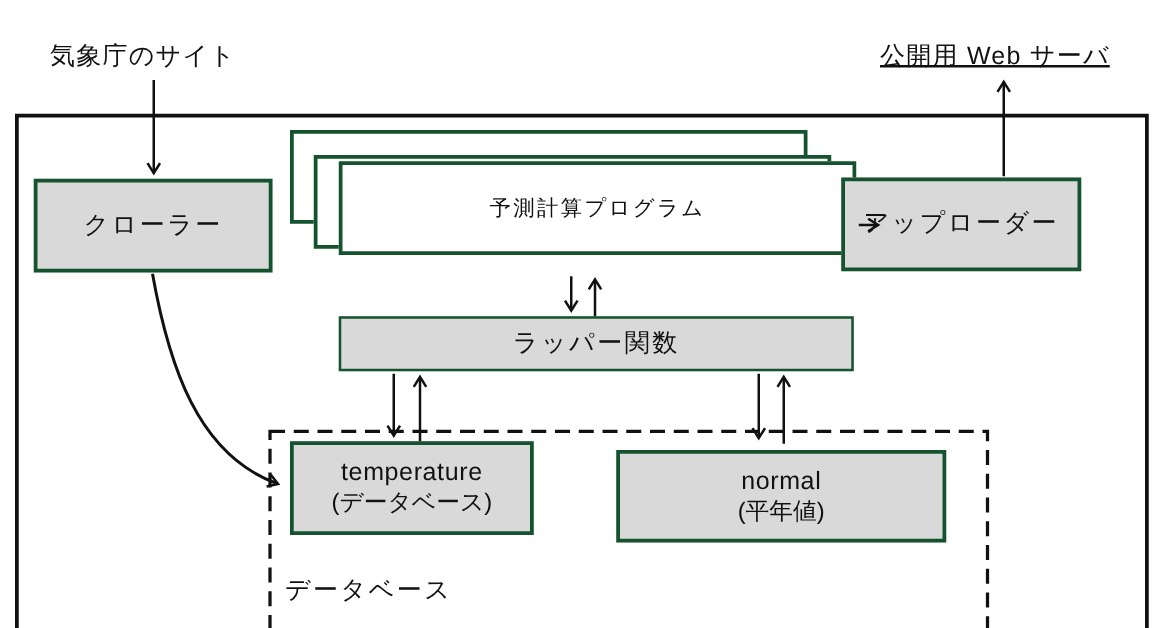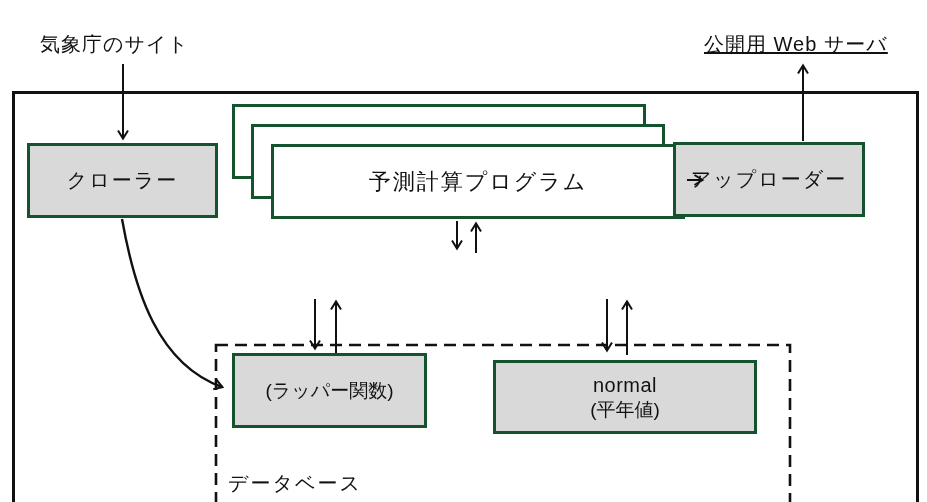--- a/index.html
+++ b/index.html
@@ -36,27 +36,27 @@
     position: absolute;
     box-sizing: border-box;
     left: 12px; top: 67px; width: 907px; height: 424px;
     border: 3px solid #111111;
     background: transparent;
   }
   
   #crawler      { left: 27px;  top: 119px; width: 191px; height: 75px; font-size: 20px; letter-spacing: 2px; }
   #program-back { left: 232px; top: 80px;  width: 414px; height: 75px; }
   #program-mid  { left: 251px; top: 100px; width: 414px; height: 75px; }
-  #program      { left: 271px; top: 120px; width: 414px; height: 75px; font-size: 22px; letter-spacing: 2px; }
+  #program      { left: 271px; top: 105px; width: 414px; height: 75px; font-size: 17px; letter-spacing: 2px; }
   #uploader     { left: 673px; top: 118px; width: 192px; height: 75px; font-size: 20px; letter-spacing: 2px; }
   #wrapper-fn   { left: 271px; top: 229px; width: 412px; height: 44px; border-width: 2px; font-size: 20px; letter-spacing: 2px; }
   #temperature  { left: 232px; top: 329px; width: 195px; height: 75px; }
   #normal       { left: 493px; top: 336px; width: 264px; height: 74px; }
   #normal10     { left: 518px; top: 397px; width: 264px; height: 75px; }
-  #db-label     { left: 228px; top: 446px; font-size: 20px; letter-spacing: 2px; position: absolute; }
+  #db-label     { left: 228px; top: 434px; font-size: 20px; letter-spacing: 2px; position: absolute; }
   #label-jma    { left: 40px;  top: 7px; }
   #label-web    { left: 704px; top: 7px; text-decoration: underline; }
   #arrow-layer {
     position: absolute; left: 0; top: 0;
     width: 927px; height: 502px;
     pointer-events: none;
   }
 </style>
 </head>
 <body>
@@ -75,23 +75,27 @@
   <div class="node white" id="program-back"></div>
   <div class="node white" id="program-mid"></div>
   <div class="node white" id="program">
     <span>予測計算プログラム</span>
   </div>
 
   <div class="node" id="uploader">
     <span>アップローダー</span>
   </div>
 
+  <div class="node" id="wrapper-fn">
+    <span>ラッパー関数</span>
+  </div>
 
   <div class="node" id="temperature">
-    <span class="subtitle">(ラッパー関数)</span>
+    <span class="title">temperature</span>
+    <span class="subtitle">(データベース)</span>
   </div>
   <div class="node" id="normal">
     <span class="title">normal</span>
     <span class="subtitle">(平年値)</span>
   </div>
 
   <div id="db-label">データベース</div>
 
   <svg id="arrow-layer" viewBox="0 0 927 502" xmlns="http://www.w3.org/2000/svg">
     <defs>

